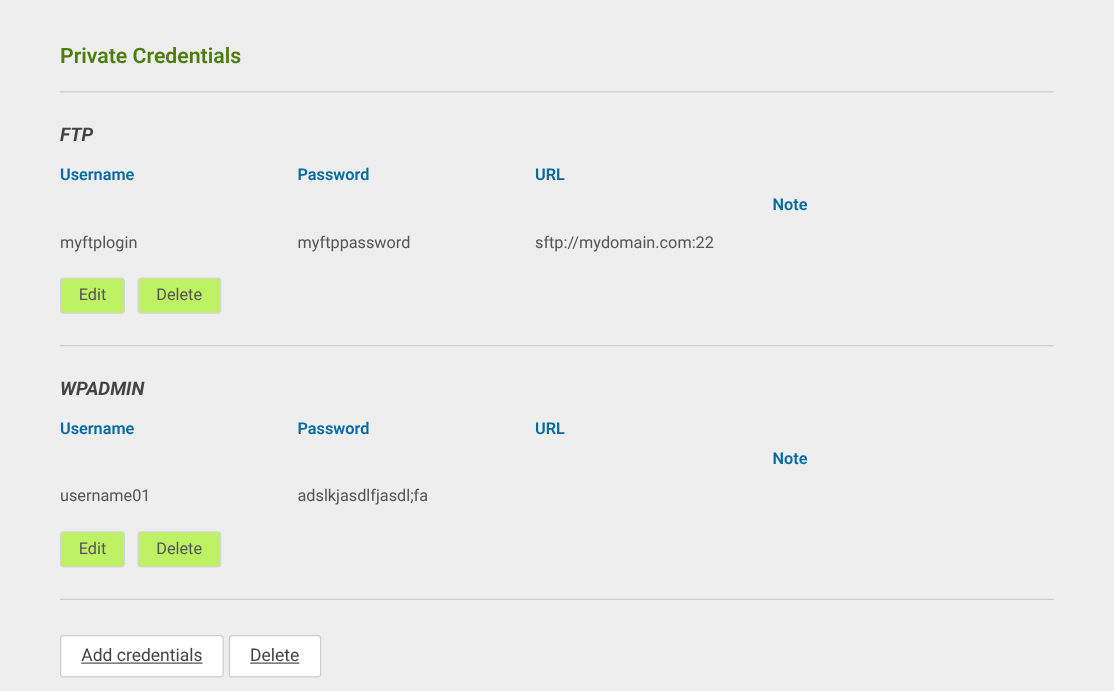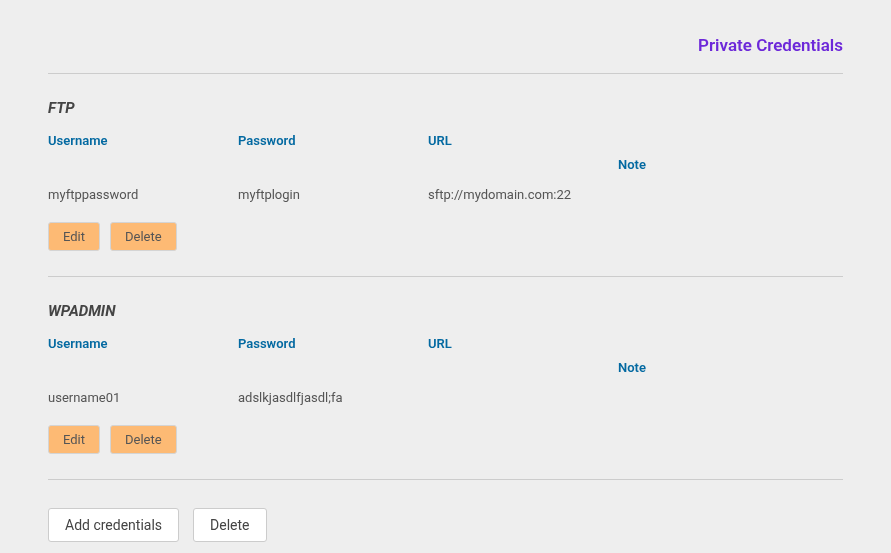--- a/index.html
+++ b/index.html
@@ -13,24 +13,24 @@
       font-size: 13px;
       color: #555;
       width: 891px;
       height: 553px;
       padding: 0;
     }
     .container {
       padding: 35px 48px 0 48px;
     }
     .page-title {
-      text-align: right;
+      text-align: left;
       font-size: 17px;
       font-weight: 600;
-      color: #6d28d9;
+      color: #4d7c0f;
       padding-bottom: 18px;
       border-bottom: 1px solid #ccc;
     }
     .section {
       padding-top: 25px;
       padding-bottom: 25px;
       border-bottom: 1px solid #ccc;
     }
     .section-title {
       font-size: 15px;
@@ -70,33 +70,34 @@
       word-wrap: break-word;
     }
     .value.note {
       flex: 0 0 auto;
     }
     .btn-row {
       display: flex;
       gap: 10px;
     }
     .btn {
-      background: #fdba74;
+      background: #bef264;
       border: 1px solid #d4d4d4;
       border-radius: 3px;
       padding: 6px 14px;
       font-size: 13px;
       color: #555;
       cursor: pointer;
       font-family: inherit;
     }
     .footer {
       padding-top: 28px;
       display: flex;
-      gap: 14px;
+      gap: 4px;
+      text-decoration: underline;
     }
     .btn-outline {
       background: #fff;
       border: 1px solid #ccc;
       border-radius: 3px;
       padding: 8px 16px;
       font-size: 14px;
       color: #444;
       cursor: pointer;
       font-family: inherit;
@@ -110,22 +111,22 @@
 
   <div class="section">
     <div class="section-title">FTP</div>
     <div class="field-row">
       <div class="field"><span class="field-label">Username</span></div>
       <div class="field"><span class="field-label">Password</span></div>
       <div class="field"><span class="field-label">URL</span></div>
       <div class="field note"><span class="field-label">Note</span></div>
     </div>
     <div class="value-row">
+      <div class="value">myftplogin</div>
       <div class="value">myftppassword</div>
-      <div class="value">myftplogin</div>
       <div class="value">sftp://mydomain.com:22</div>
       <div class="value note"></div>
     </div>
     <div class="btn-row">
       <button class="btn">Edit</button>
       <button class="btn">Delete</button>
     </div>
   </div>
 
   <div class="section">

